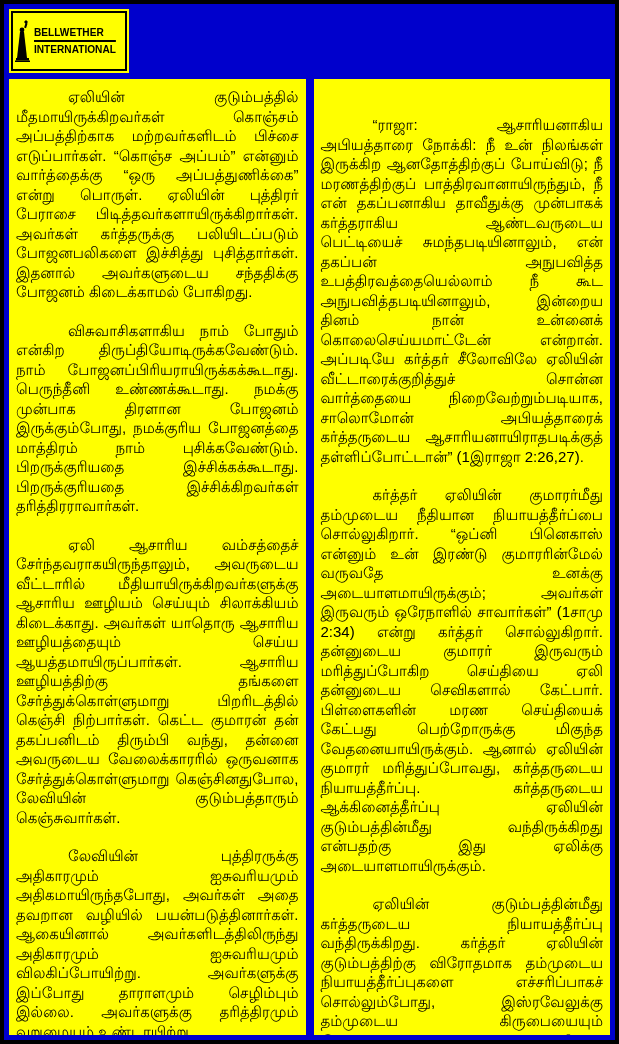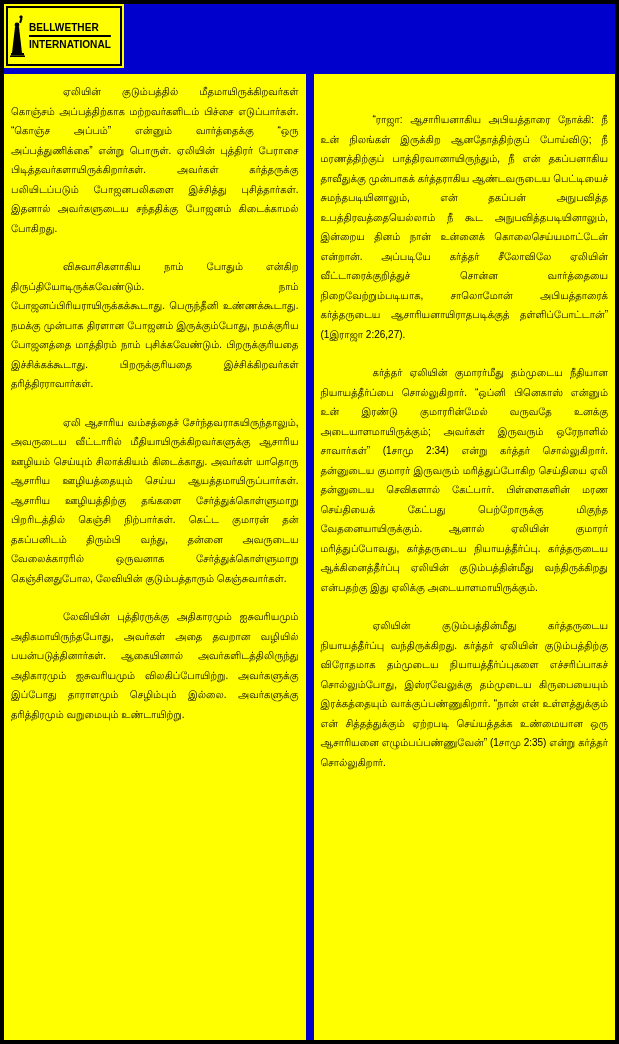--- a/index.html
+++ b/index.html
@@ -10,20 +10,21 @@
   }
   * { margin: 0; padding: 0; box-sizing: border-box; }
   html, body { background: #888; }
   body { display: flex; justify-content: flex-start; align-items: flex-start; }
 
   .page {
     width: 619px;
     height: 1044px;
     background: var(--border-grid);
     border: 4px solid var(--border-outer);
+    padding: 5px;
     display: flex;
     flex-direction: column;
     gap: 6px;
     font-family: "Liberation Sans", sans-serif;
     color: var(--text);
   }
 
   
   .header-row { display: flex; gap: 6px; height: 64px; flex: 0 0 auto; }
   .logo-cell  { background: var(--background); flex: 0 0 100px; padding: 2px; }
@@ -65,21 +66,21 @@
 
   
   .content-row { display: flex; gap: 8px; flex: 1 1 auto; min-height: 0; }
   .column {
     background: var(--background);
     flex: 1 1 0;
     padding: 8px 7px;
     overflow: hidden;
   }
   .column p {
-    font-size: 10px;
+    font-size: 15px;
     line-height: 19.5px;
     text-align: justify;
     text-justify: inter-word;
     text-indent: 52px;
     margin-top: 19px;
   }
   .column p:first-child { margin-top: 0; }
   .column.right p:first-child { margin-top: 28px; }
 </style>
 </head>

